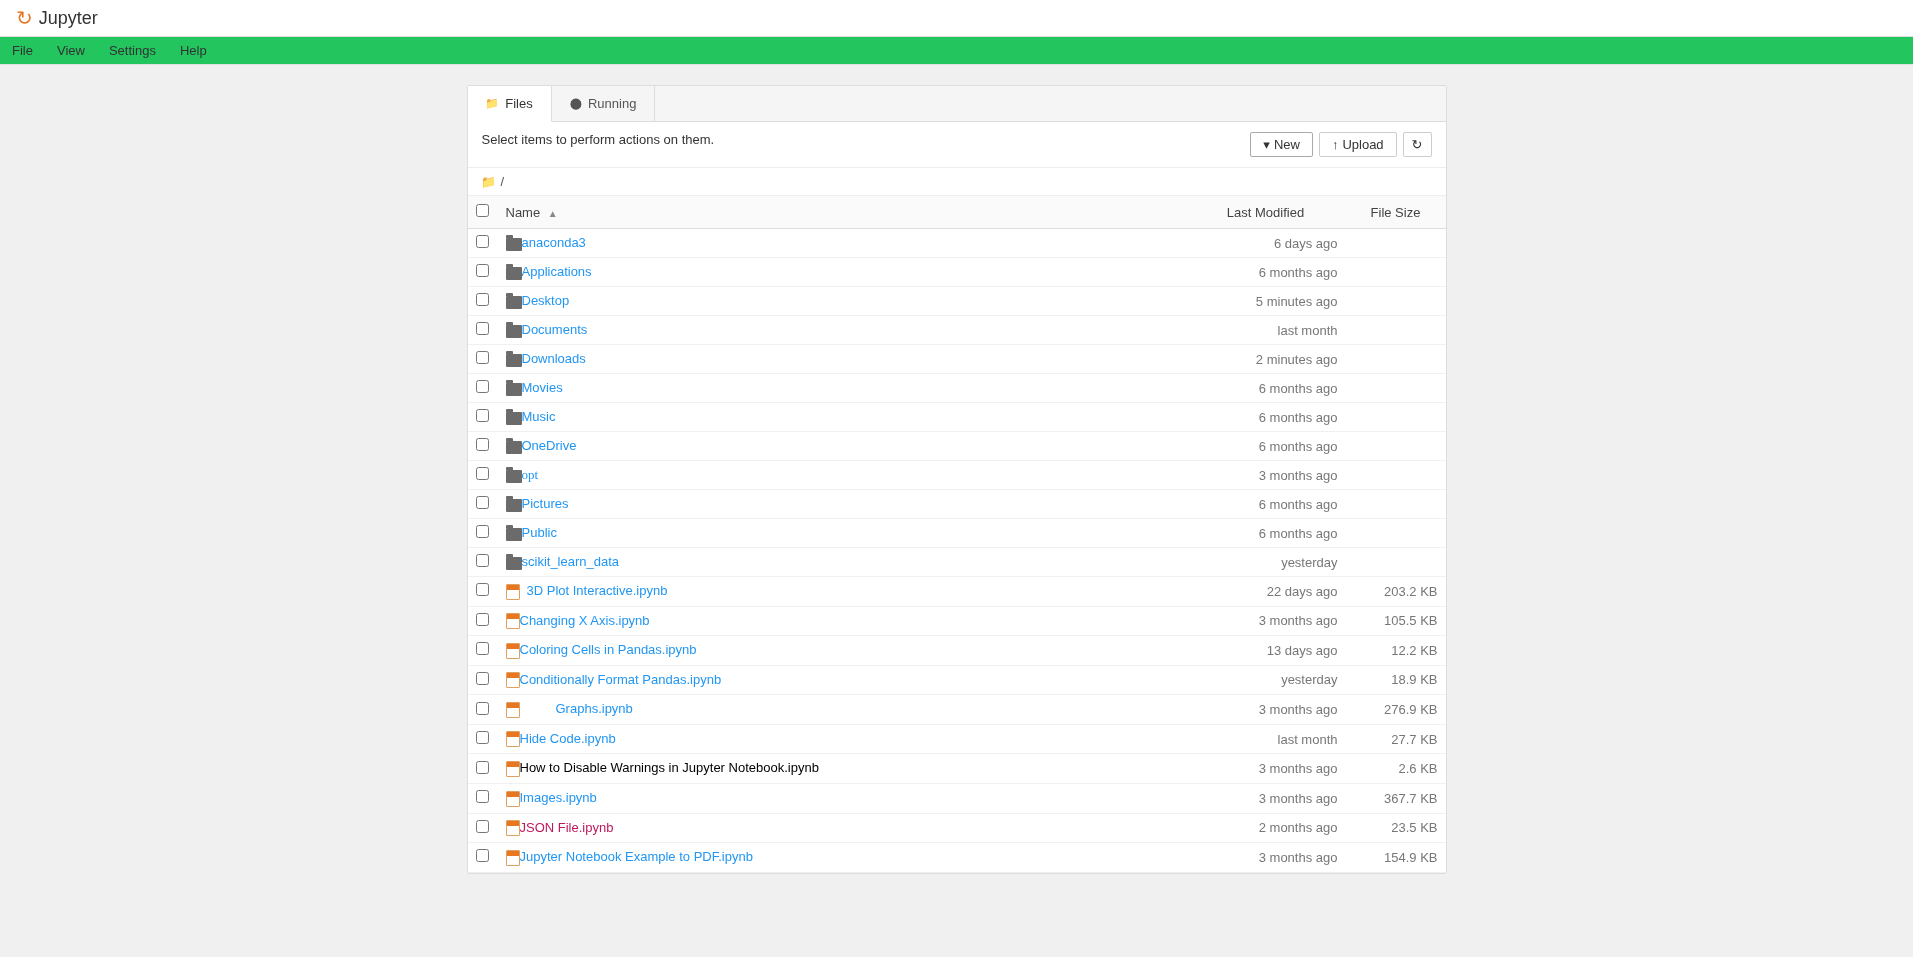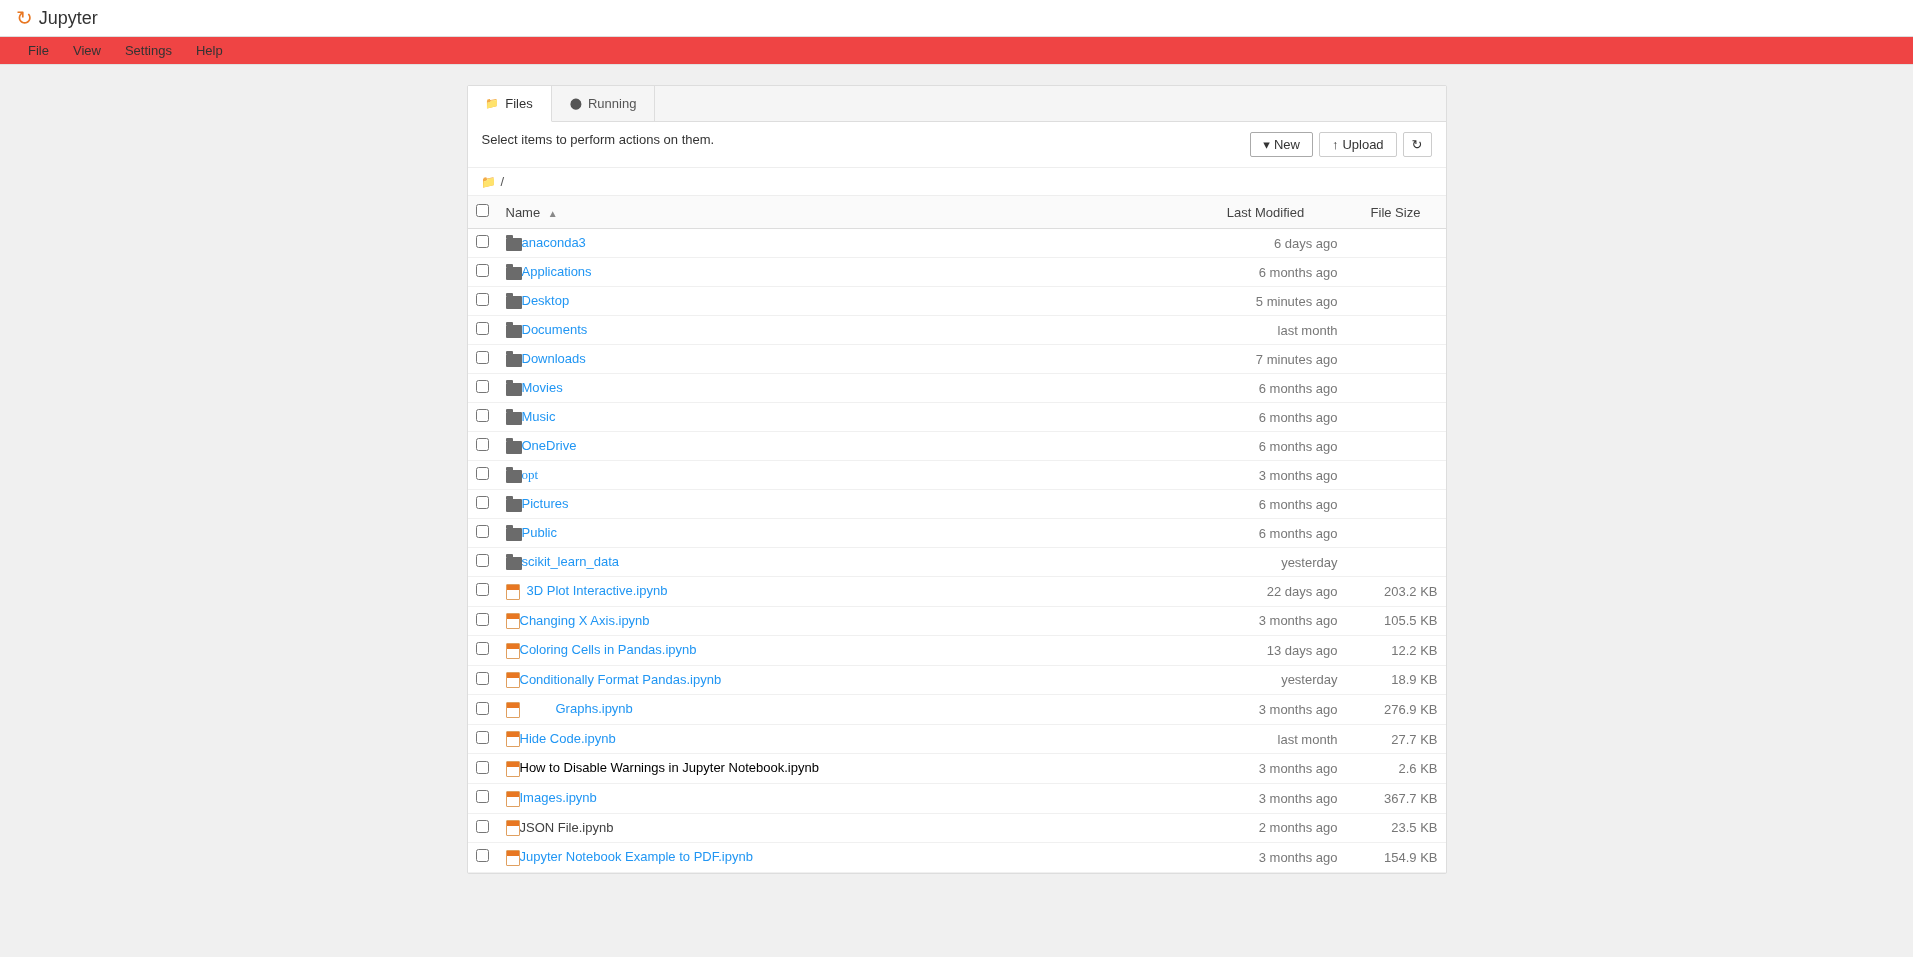--- a/index.html
+++ b/index.html
@@ -23,24 +23,24 @@
       font-size: 18px;
       font-weight: 400;
       color: #333;
       margin-right: 24px;
     }
     .logo-icon {
       color: #e87722;
       font-size: 20px;
     }
     .menu-bar {
-      background: #ef4444;
+      background: #22c55e;
       border-bottom: 1px solid #e0e0e0;
       display: flex;
-      padding: 0 16px;
+      padding: 0 0;
       gap: 0;
     }
     .menu-item {
       padding: 6px 12px;
       cursor: pointer;
       font-size: 13px;
       color: #333;
     }
 
     .main-content {
@@ -290,21 +290,21 @@
                 <div class="name-cell"><span class="folder-icon"></span><span style="color:#2196F3;cursor:pointer;">Documents</span></div>
               </td>
               <td class="right">last month</td>
               <td class="right"></td>
             </tr>
             <tr>
               <td><input type="checkbox" style=""></td>
               <td style="cursor: pointer;">
                 <div class="name-cell"><span class="folder-icon"></span><span style="color:#2196F3;cursor:pointer;">Downloads</span></div>
               </td>
-              <td class="right">7 minutes ago</td>
+              <td class="right">2 minutes ago</td>
               <td class="right"></td>
             </tr>
             <tr>
               <td><input type="checkbox" style=""></td>
               <td style="cursor: pointer;">
                 <div class="name-cell"><span class="folder-icon"></span><span style="color:#2196F3;cursor:pointer;">Movies</span></div>
               </td>
               <td class="right">6 months ago</td>
               <td class="right"></td>
             </tr>
@@ -416,21 +416,21 @@
               <td><input type="checkbox" style=""></td>
               <td style="cursor: pointer;">
                 <div class="name-cell"><span class="notebook-icon"></span><span style="color:#2196F3;cursor:pointer;">Images.ipynb</span></div>
               </td>
               <td class="right">3 months ago</td>
               <td class="right">367.7 KB</td>
             </tr>
             <tr>
               <td><input type="checkbox" style=""></td>
               <td style="cursor: pointer;">
-                <div class="name-cell"><span class="notebook-icon"></span><span style="color:#404040;cursor:pointer;">JSON File.ipynb</span></div>
+                <div class="name-cell"><span class="notebook-icon"></span><span style="color:#be185d;cursor:pointer;">JSON File.ipynb</span></div>
               </td>
               <td class="right">2 months ago</td>
               <td class="right">23.5 KB</td>
             </tr>
             <tr>
               <td><input type="checkbox" style=""></td>
               <td style="cursor: pointer;">
                 <div class="name-cell"><span class="notebook-icon"></span><span style="color:#2196F3;cursor:pointer;">Jupyter Notebook Example to PDF.ipynb</span></div>
               </td>
               <td class="right">3 months ago</td>

